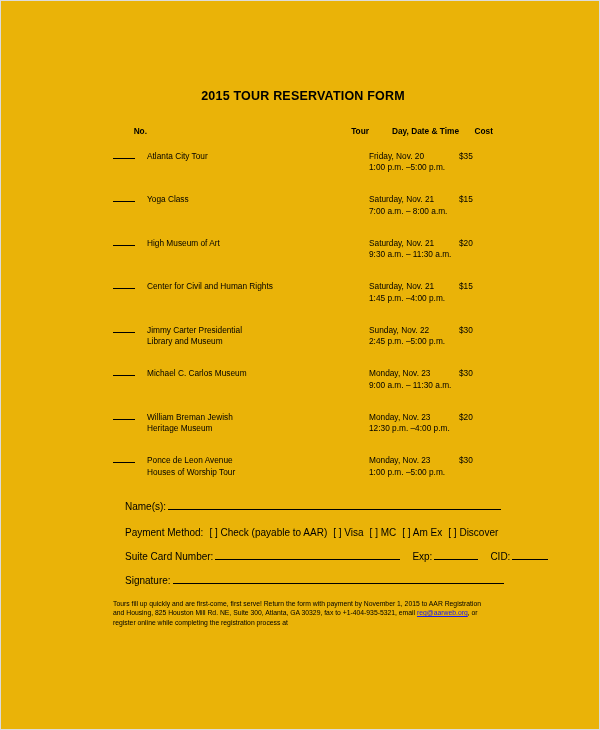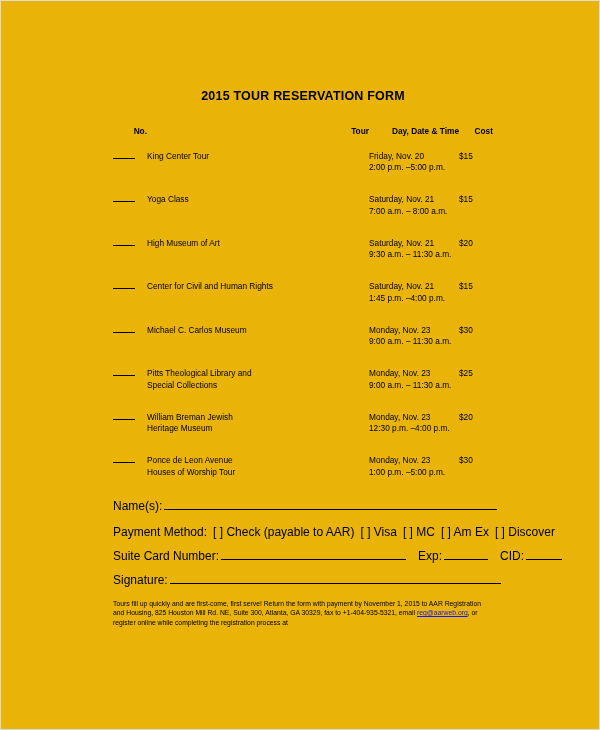--- a/index.html
+++ b/index.html
@@ -72,23 +72,24 @@
     width: 22px;
     border-bottom: 1px solid #000;
     height: 7px;
     vertical-align: baseline;
   }
   .line2 { display: block; }
 
   
   .form-section {
     margin-top: 2px;
-    font-size: 12px;
+    font-size: 10px;
     line-height: 11px;
     width: 382px;
+    margin-left: 12px;
   }
   .form-row {
     margin-bottom: 15.5px;
     white-space: nowrap;
   }
   .form-row.tight { margin-bottom: 13px; }
   .rule {
     display: inline-block;
     border-bottom: 1px solid #000;
     height: 8px;
@@ -134,23 +135,23 @@
         <tr>
           <th class="col-no">No.</th>
           <th class="col-tour">Tour</th>
           <th class="col-when">Day, Date &amp; Time</th>
           <th class="col-cost th-cost">Cost</th>
         </tr>
       </thead>
       <tbody>
           <tr>
             <td class="col-no"><span class="blank-line"></span></td>
-            <td class="col-tour"><span>King Center Tour</span></td>
-            <td class="col-when"><span>Friday, Nov. 20</span><span class="line2">2:00 p.m. –5:00 p.m.</span></td>
-            <td class="col-cost">$15</td>
+            <td class="col-tour"><span>Atlanta City Tour</span></td>
+            <td class="col-when"><span>Friday, Nov. 20</span><span class="line2">1:00 p.m. –5:00 p.m.</span></td>
+            <td class="col-cost">$35</td>
           </tr>
           <tr>
             <td class="col-no"><span class="blank-line"></span></td>
             <td class="col-tour"><span>Yoga Class</span></td>
             <td class="col-when"><span>Saturday, Nov. 21</span><span class="line2">7:00 a.m. – 8:00 a.m.</span></td>
             <td class="col-cost">$15</td>
           </tr>
           <tr>
             <td class="col-no"><span class="blank-line"></span></td>
             <td class="col-tour"><span>High Museum of Art</span></td>
@@ -158,32 +159,32 @@
             <td class="col-cost">$20</td>
           </tr>
           <tr>
             <td class="col-no"><span class="blank-line"></span></td>
             <td class="col-tour"><span>Center for Civil and Human Rights</span></td>
             <td class="col-when"><span>Saturday, Nov. 21</span><span class="line2">1:45 p.m. –4:00 p.m.</span></td>
             <td class="col-cost">$15</td>
           </tr>
           <tr>
             <td class="col-no"><span class="blank-line"></span></td>
+            <td class="col-tour"><span>Jimmy Carter Presidential</span><span class="line2">Library and Museum</span></td>
+            <td class="col-when"><span>Sunday, Nov. 22</span><span class="line2">2:45 p.m. –5:00 p.m.</span></td>
+            <td class="col-cost">$30</td>
+          </tr>
+          <tr>
+            <td class="col-no"><span class="blank-line"></span></td>
             <td class="col-tour"><span>Michael C. Carlos Museum</span></td>
             <td class="col-when"><span>Monday, Nov. 23</span><span class="line2">9:00 a.m. – 11:30 a.m.</span></td>
             <td class="col-cost">$30</td>
           </tr>
           <tr>
             <td class="col-no"><span class="blank-line"></span></td>
-            <td class="col-tour"><span>Pitts Theological Library and</span><span class="line2">Special Collections</span></td>
-            <td class="col-when"><span>Monday, Nov. 23</span><span class="line2">9:00 a.m. – 11:30 a.m.</span></td>
-            <td class="col-cost">$25</td>
-          </tr>
-          <tr>
-            <td class="col-no"><span class="blank-line"></span></td>
             <td class="col-tour"><span>William Breman Jewish</span><span class="line2">Heritage Museum</span></td>
             <td class="col-when"><span>Monday, Nov. 23</span><span class="line2">12:30 p.m. –4:00 p.m.</span></td>
             <td class="col-cost">$20</td>
           </tr>
           <tr>
             <td class="col-no"><span class="blank-line"></span></td>
             <td class="col-tour"><span>Ponce de Leon Avenue</span><span class="line2">Houses of Worship Tour</span></td>
             <td class="col-when"><span>Monday, Nov. 23</span><span class="line2">1:00 p.m. –5:00 p.m.</span></td>
             <td class="col-cost">$30</td>
           </tr>

